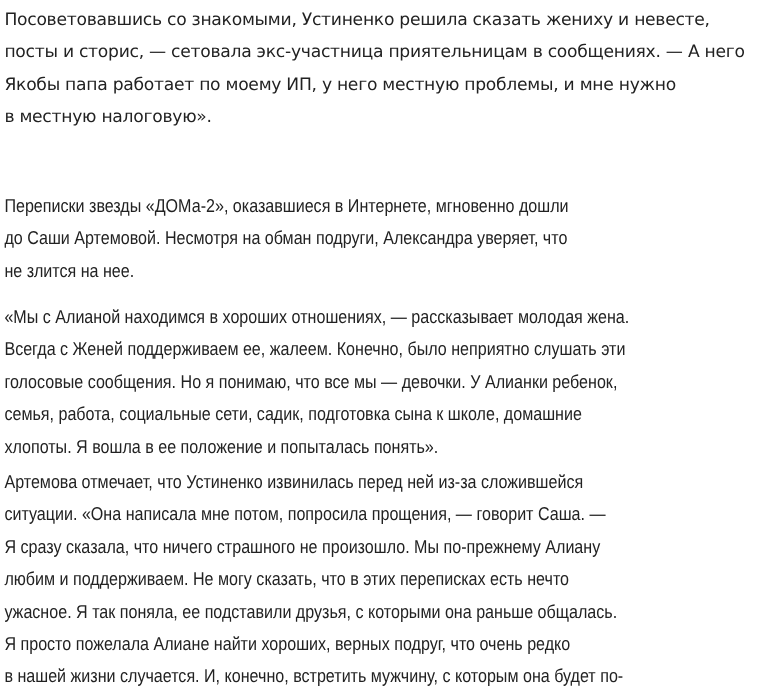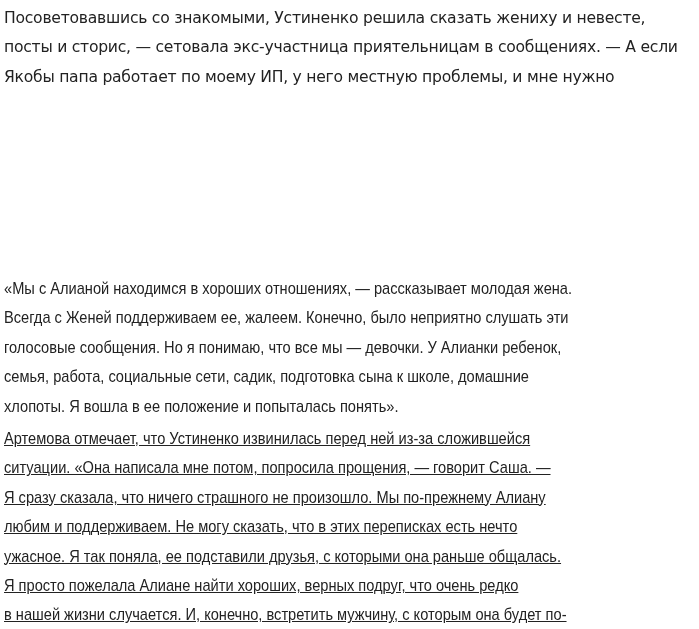--- a/index.html
+++ b/index.html
@@ -42,34 +42,40 @@
     transform: scaleX(0.86);
   }
 </style>
 </head>
 <body>
 
 <div class="article">
 
   <p class="para p-wide" style="top:4px;">
     <span class="line">Посоветовавшись со знакомыми, Устиненко решила сказать жениху и невесте,</span>
-    <span class="line">посты и сторис, — сетовала экс-участница приятельницам в сообщениях. — А если</span>
+    <span class="line">посты и сторис, — сетовала экс-участница приятельницам в сообщениях. — А него</span>
     <span class="line">Якобы папа работает по моему ИП, у него местную проблемы, и мне нужно</span>
+    <span class="line">в местную налоговую».</span>
   </p>
 
+  <p class="para p-narrow" style="top:173px;">
+    <span class="line">Переписки звезды «ДОМа-2», оказавшиеся в Интернете, мгновенно дошли</span>
+    <span class="line">до Саши Артемовой. Несмотря на обман подруги, Александра уверяет, что</span>
+    <span class="line">не злится на нее.</span>
+  </p>
 
   <p class="para p-narrow" style="top:274px;">
     <span class="line">«Мы с Алианой находимся в хороших отношениях, — рассказывает молодая жена.</span>
     <span class="line">Всегда с Женей поддерживаем ее, жалеем. Конечно, было неприятно слушать эти</span>
     <span class="line">голосовые сообщения. Но я понимаю, что все мы — девочки. У Алианки ребенок,</span>
     <span class="line">семья, работа, социальные сети, садик, подготовка сына к школе, домашние</span>
     <span class="line">хлопоты. Я вошла в ее положение и попыталась понять».</span>
   </p>
 
-  <p class="para p-narrow" style="top:424px;text-decoration:underline;">
+  <p class="para p-narrow" style="top:424px;">
     <span class="line">Артемова отмечает, что Устиненко извинилась перед ней из-за сложившейся</span>
     <span class="line">ситуации. «Она написала мне потом, попросила прощения, — говорит Саша. —</span>
     <span class="line">Я сразу сказала, что ничего страшного не произошло. Мы по-прежнему Алиану</span>
     <span class="line">любим и поддерживаем. Не могу сказать, что в этих переписках есть нечто</span>
     <span class="line">ужасное. Я так поняла, ее подставили друзья, с которыми она раньше общалась.</span>
     <span class="line">Я просто пожелала Алиане найти хороших, верных подруг, что очень редко</span>
     <span class="line">в нашей жизни случается. И, конечно, встретить мужчину, с которым она будет по-</span>
 
   </p>
 

